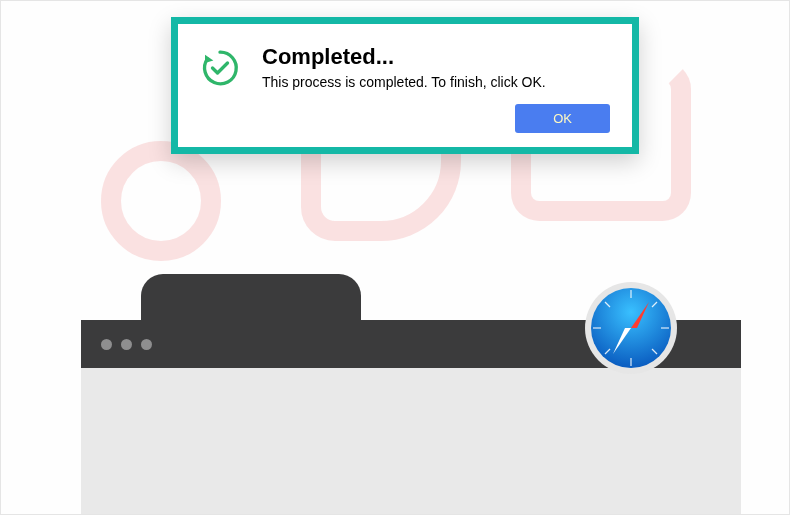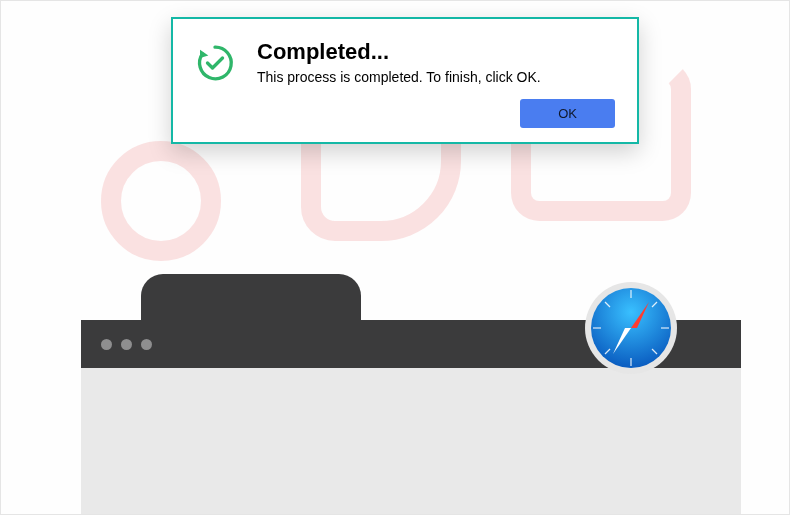--- a/index.html
+++ b/index.html
@@ -77,21 +77,21 @@
     z-index: 3;
   }
 
   
   .dialog {
     position: absolute;
     left: 170px;
     top: 16px;
     width: 468px;
     background: #ffffff;
-    border: 2px solid #14b8a6;
+    border: 7px solid #14b8a6;
     box-shadow: 0 8px 22px rgba(0,0,0,0.18);
     z-index: 10;
     padding: 20px 22px 14px 22px;
   }
   .dialog-row {
     display: flex;
     align-items: flex-start;
     gap: 22px;
   }
   .dialog-icon {
@@ -113,21 +113,21 @@
     font-size: 14px;
     color: #000;
   }
   .dialog-actions {
     display: flex;
     justify-content: flex-end;
     margin-top: 14px;
   }
   .ok-btn {
     background: #4a7df0;
-    color: #0f172a;
+    color: #fef9c3;
     border: none;
     font-size: 13px;
     padding: 7px 38px;
     border-radius: 3px;
     cursor: pointer;
   }
 </style>
 </head>
 <body>
 

